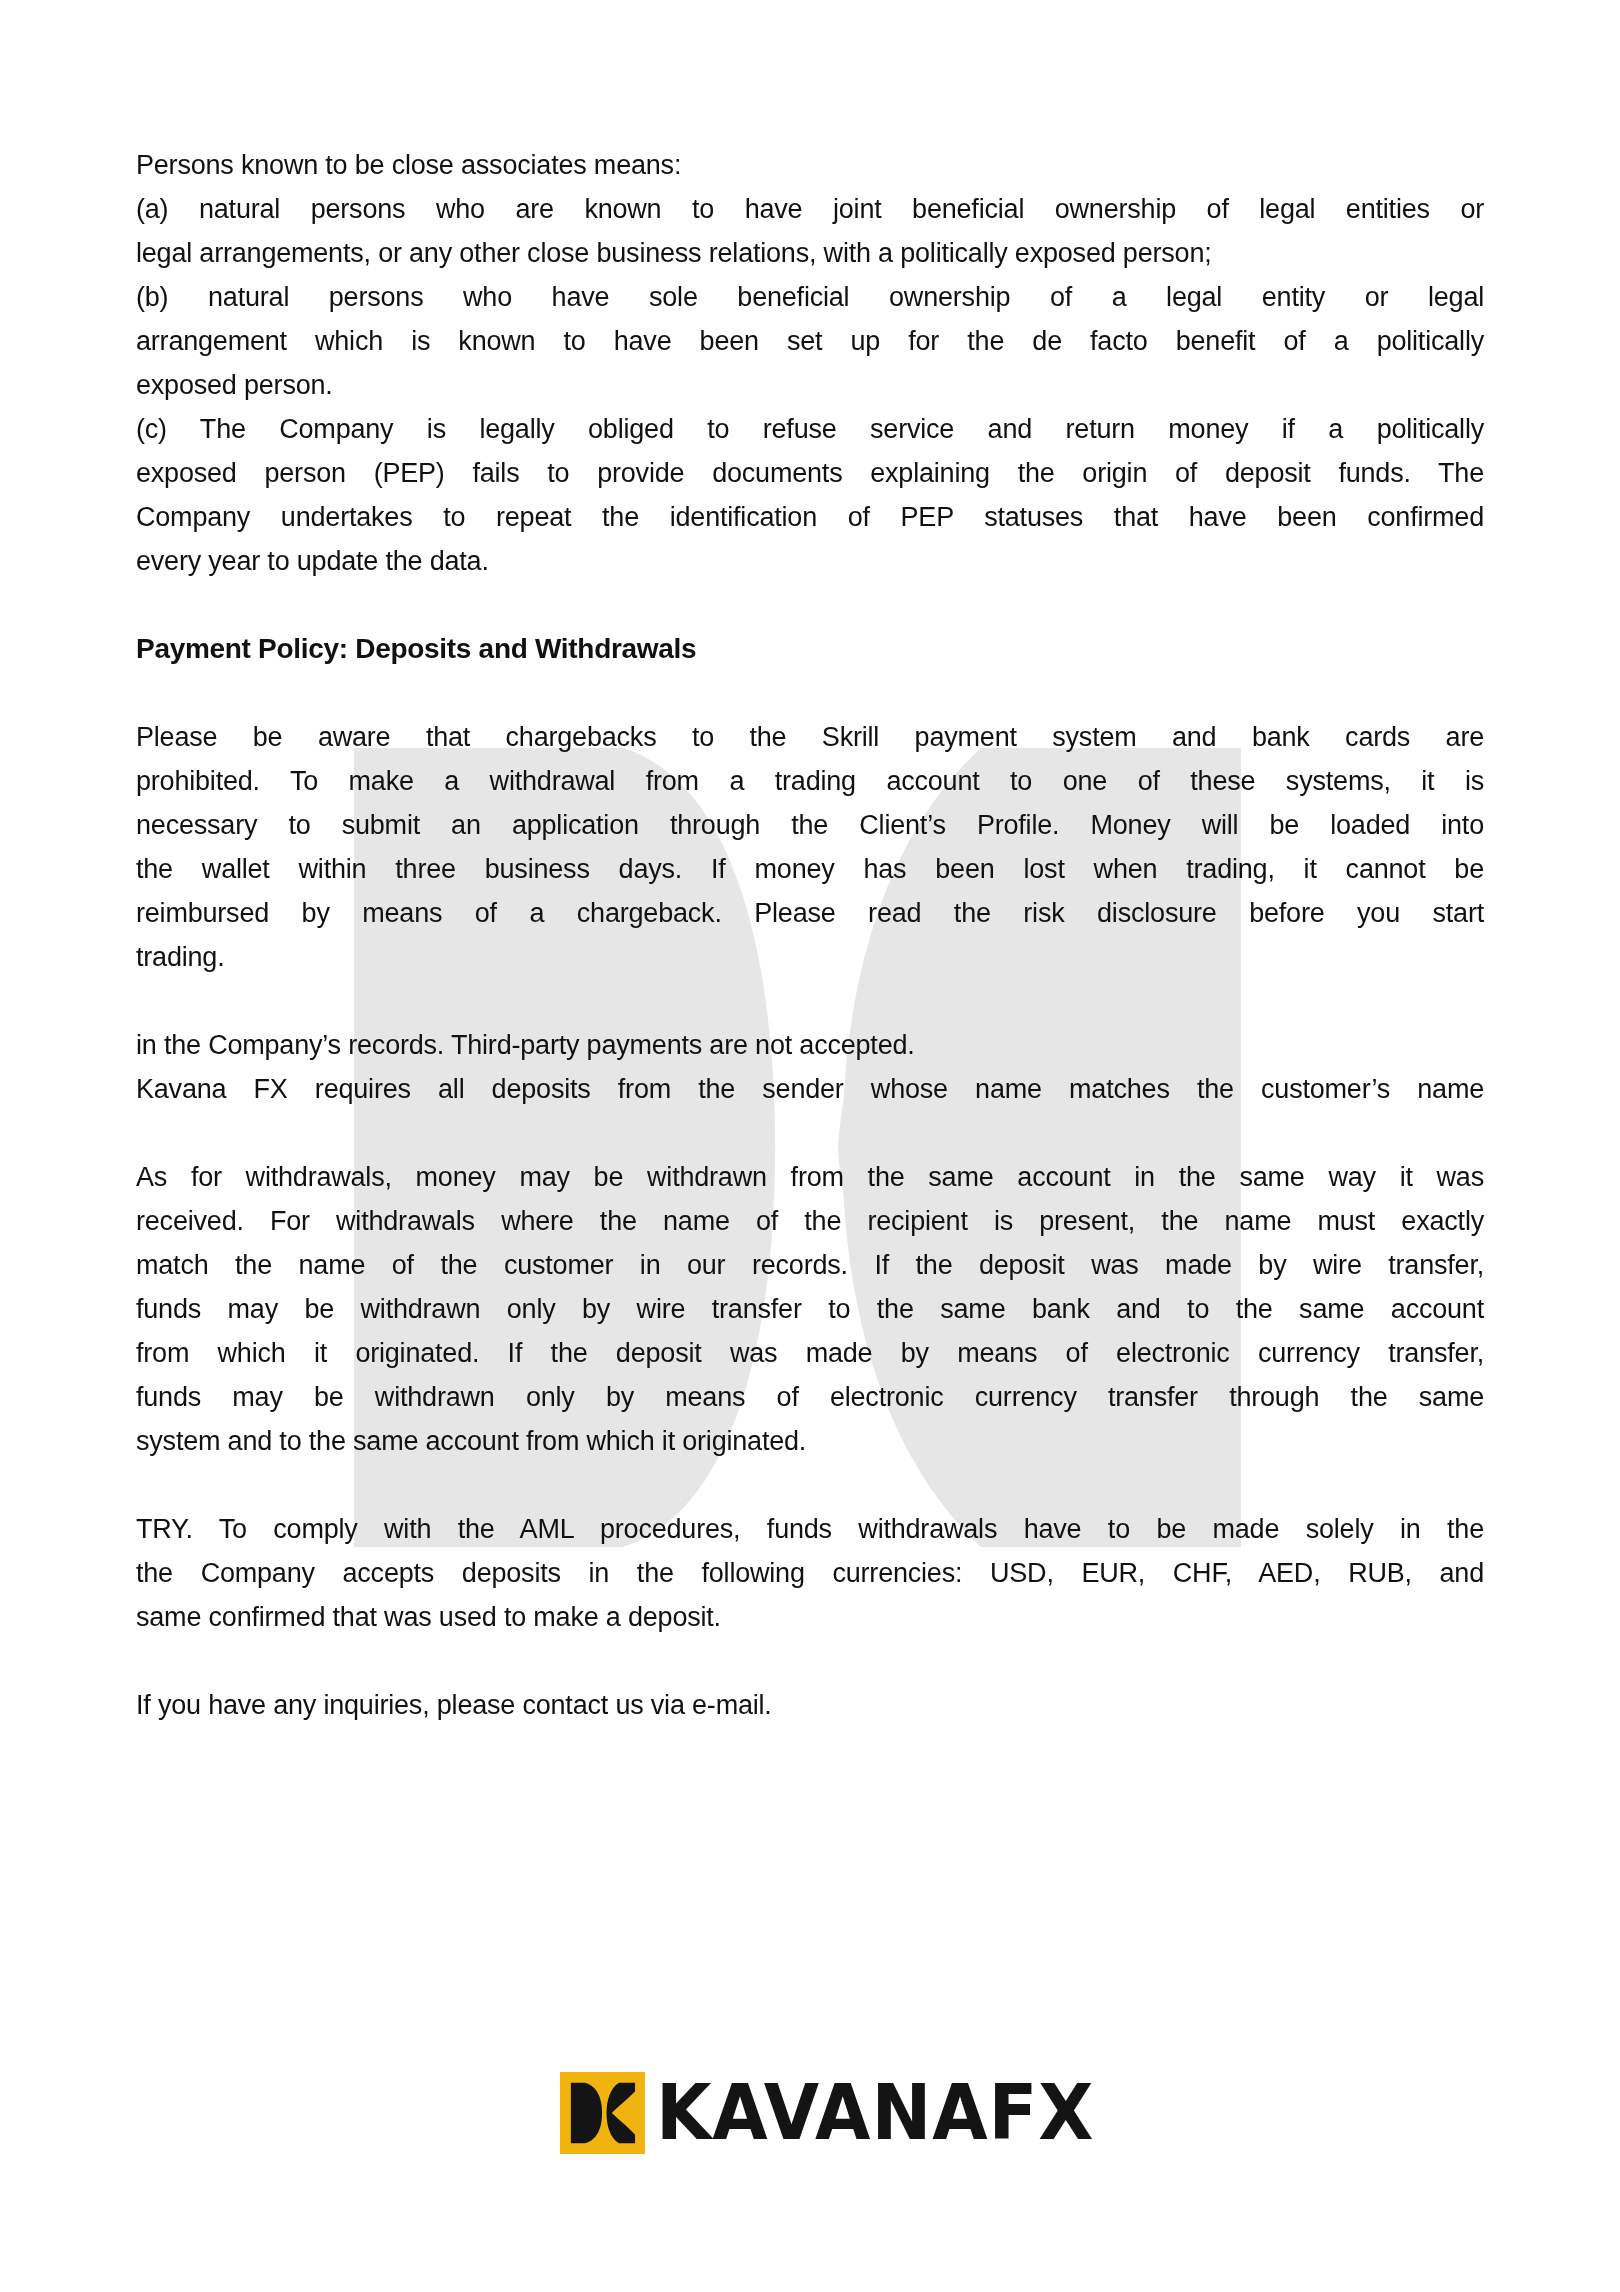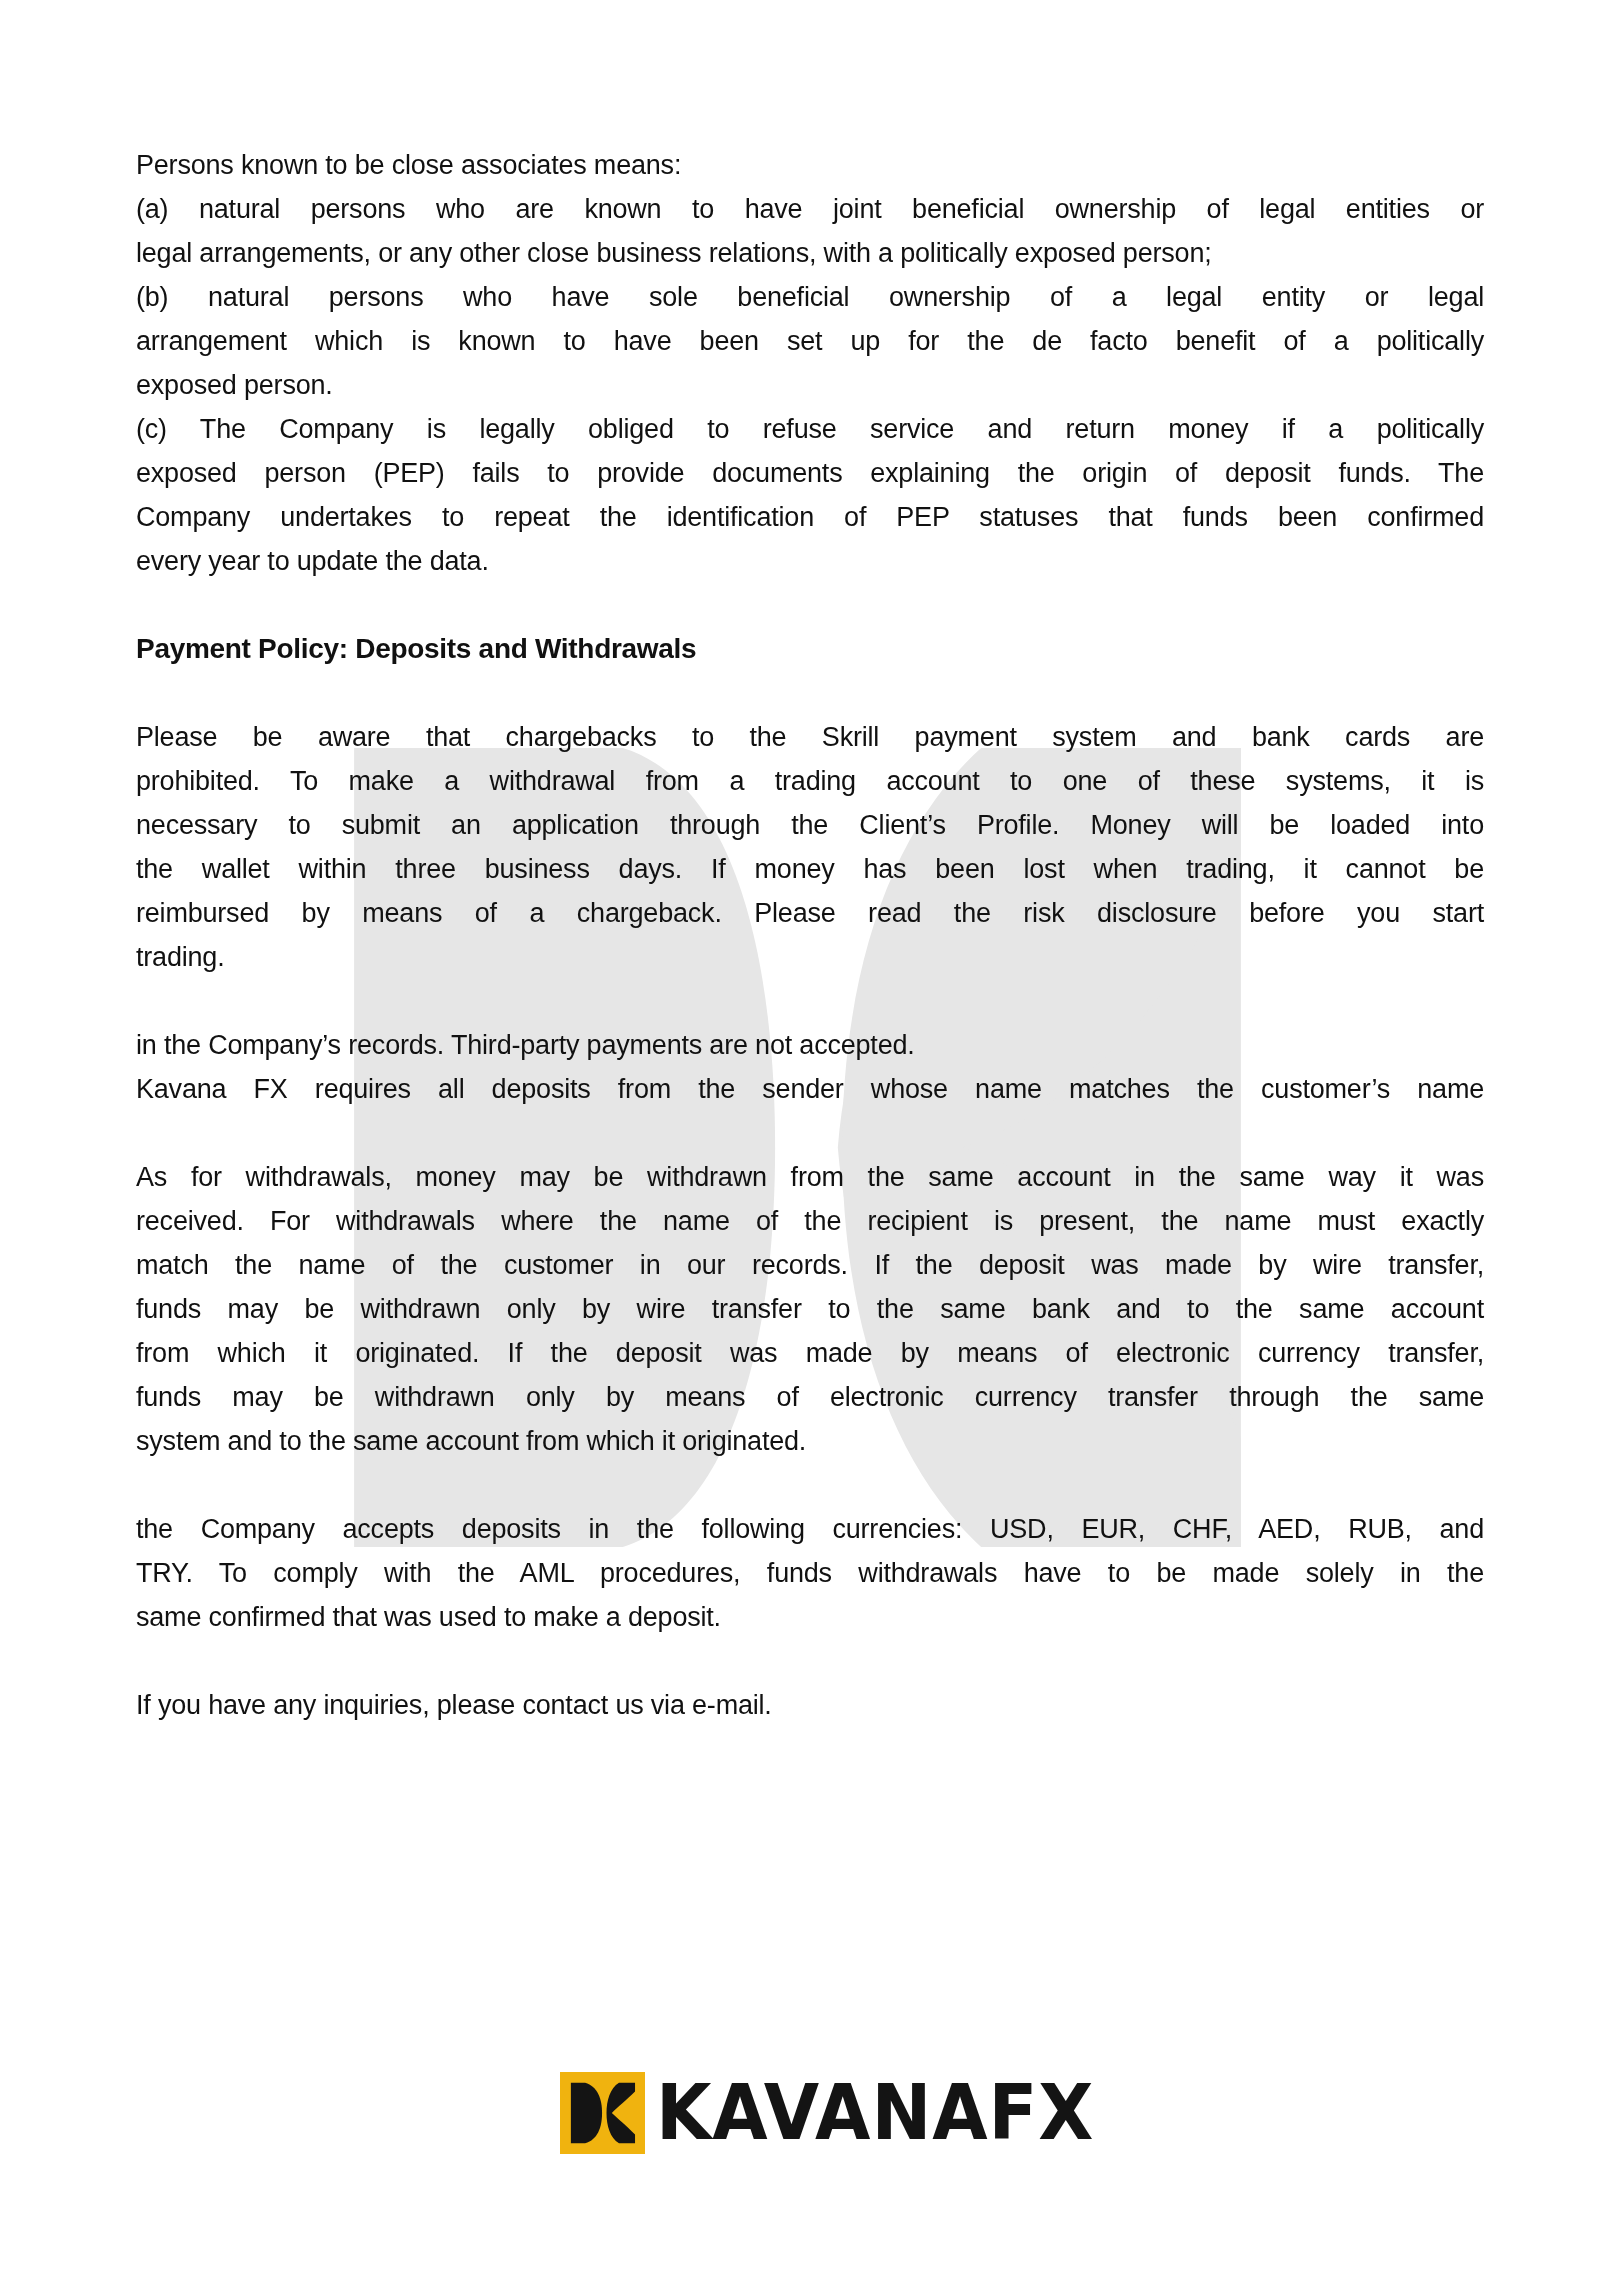--- a/index.html
+++ b/index.html
@@ -32,21 +32,21 @@
 <div class="content" id="content">
     <div>
       <div class="line last">Persons known to be close associates means:</div>
       <div class="line">(a)     natural persons who are known to have joint beneficial ownership of legal entities or</div>
       <div class="line last">legal arrangements, or any other close business relations, with a politically exposed person;</div>
       <div class="line">(b)     natural persons who have sole beneficial ownership of a legal entity or legal</div>
       <div class="line">arrangement which is known to have been set up for the de facto benefit of a politically</div>
       <div class="line last">exposed person.</div>
       <div class="line">(c)     The Company is legally obliged to refuse service and return money if a politically</div>
       <div class="line">exposed person (PEP) fails to provide documents explaining the origin of deposit funds. The</div>
-      <div class="line">Company undertakes to repeat the identification of PEP statuses that funds been confirmed</div>
+      <div class="line">Company undertakes to repeat the identification of PEP statuses that have been confirmed</div>
       <div class="line last">every year to update the data.</div>
     </div>
     <div class="gap"></div>
     <div class="heading">Payment Policy: Deposits and Withdrawals</div>
     <div class="gap"></div>
     <div>
       <div class="line">Please be aware that chargebacks to the Skrill payment system and bank cards are</div>
       <div class="line">prohibited. To make a withdrawal from a trading account to one of these systems, it is</div>
       <div class="line">necessary to submit an application through the Client’s Profile. Money will be loaded into</div>
       <div class="line">the wallet within three business days. If money has been lost when trading, it cannot be</div>
@@ -63,22 +63,22 @@
       <div class="line">As for withdrawals, money may be withdrawn from the same account in the same way it was</div>
       <div class="line">received. For withdrawals where the name of the recipient is present, the name must exactly</div>
       <div class="line">match the name of the customer in our records. If the deposit was made by wire transfer,</div>
       <div class="line">funds may be withdrawn only by wire transfer to the same bank and to the same account</div>
       <div class="line">from which it originated. If the deposit was made by means of electronic currency transfer,</div>
       <div class="line">funds may be withdrawn only by means of electronic currency transfer through the same</div>
       <div class="line last">system and to the same account from which it originated.</div>
     </div>
     <div class="gap"></div>
     <div>
+      <div class="line">TRY. To comply with the AML procedures, funds withdrawals have to be made solely in the</div>
       <div class="line">the Company accepts deposits in the following currencies: USD, EUR, CHF, AED, RUB, and</div>
-      <div class="line">TRY. To comply with the AML procedures, funds withdrawals have to be made solely in the</div>
       <div class="line last">same confirmed that was used to make a deposit.</div>
     </div>
     <div class="gap"></div>
     <div>
       <div class="line last">If you have any inquiries, please contact us via e-mail.</div>
     </div>
   </div>
 
 <div class="footer-logo">
   <div class="logo-mark">

